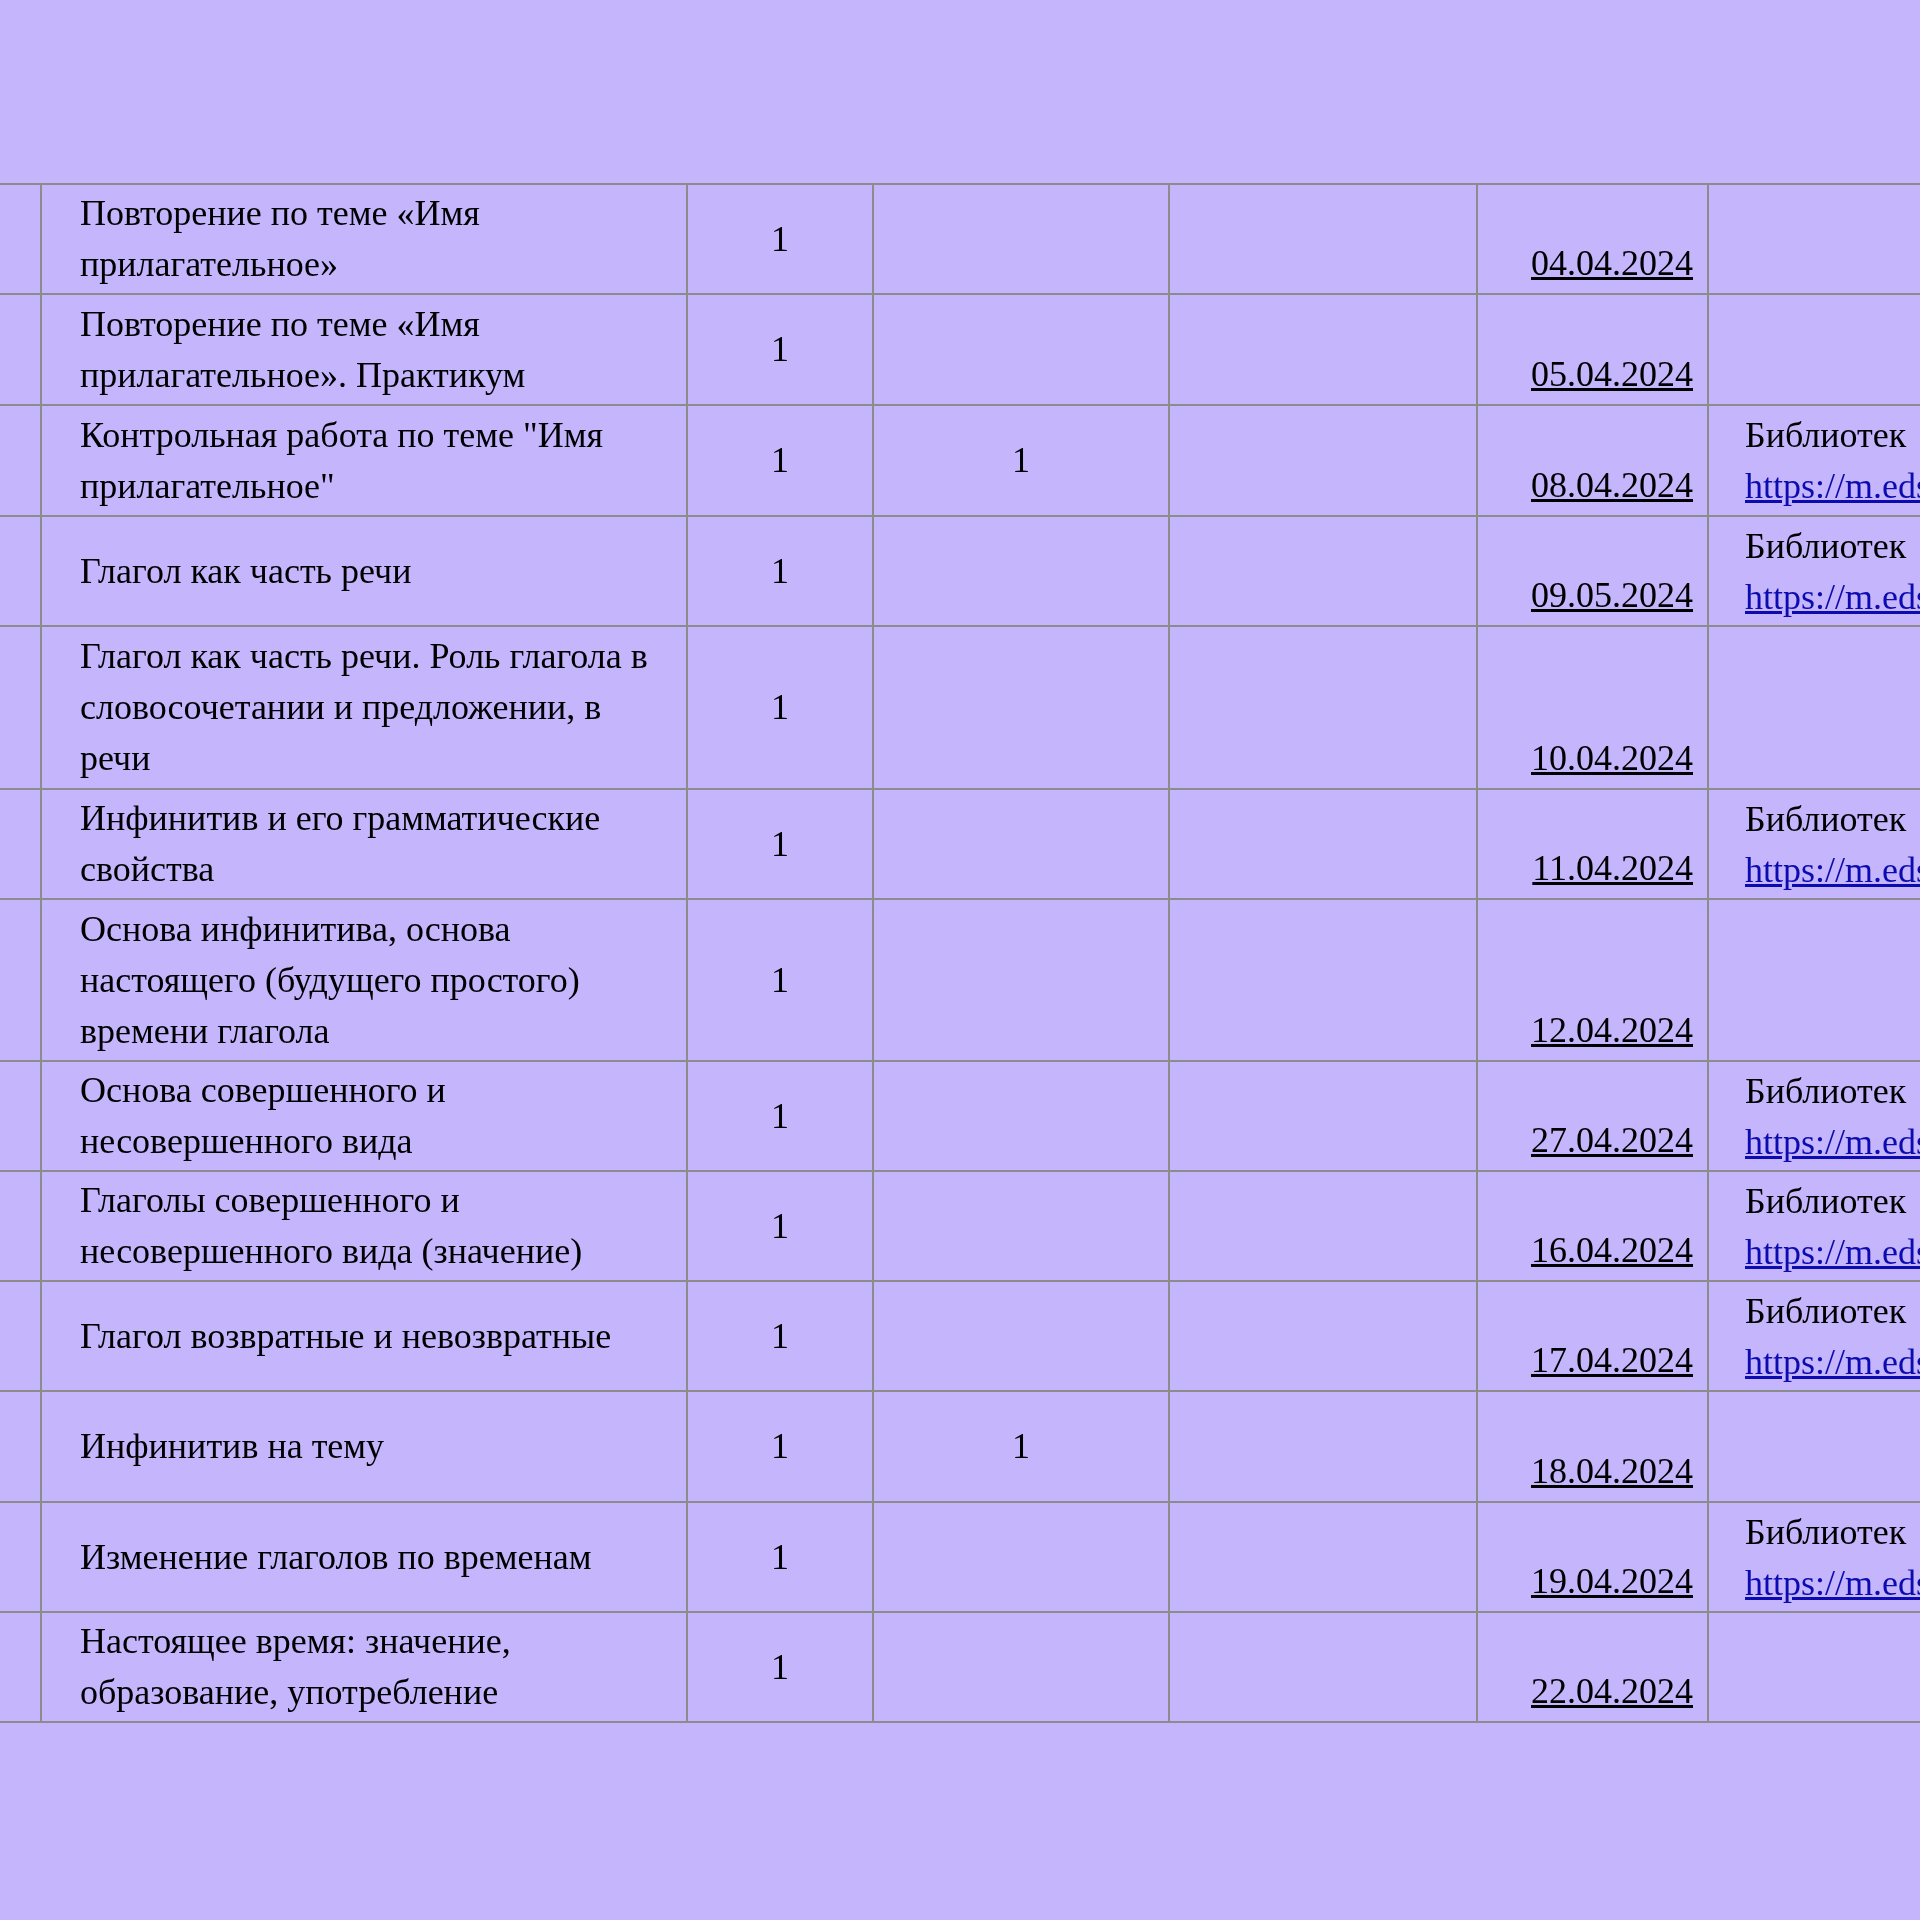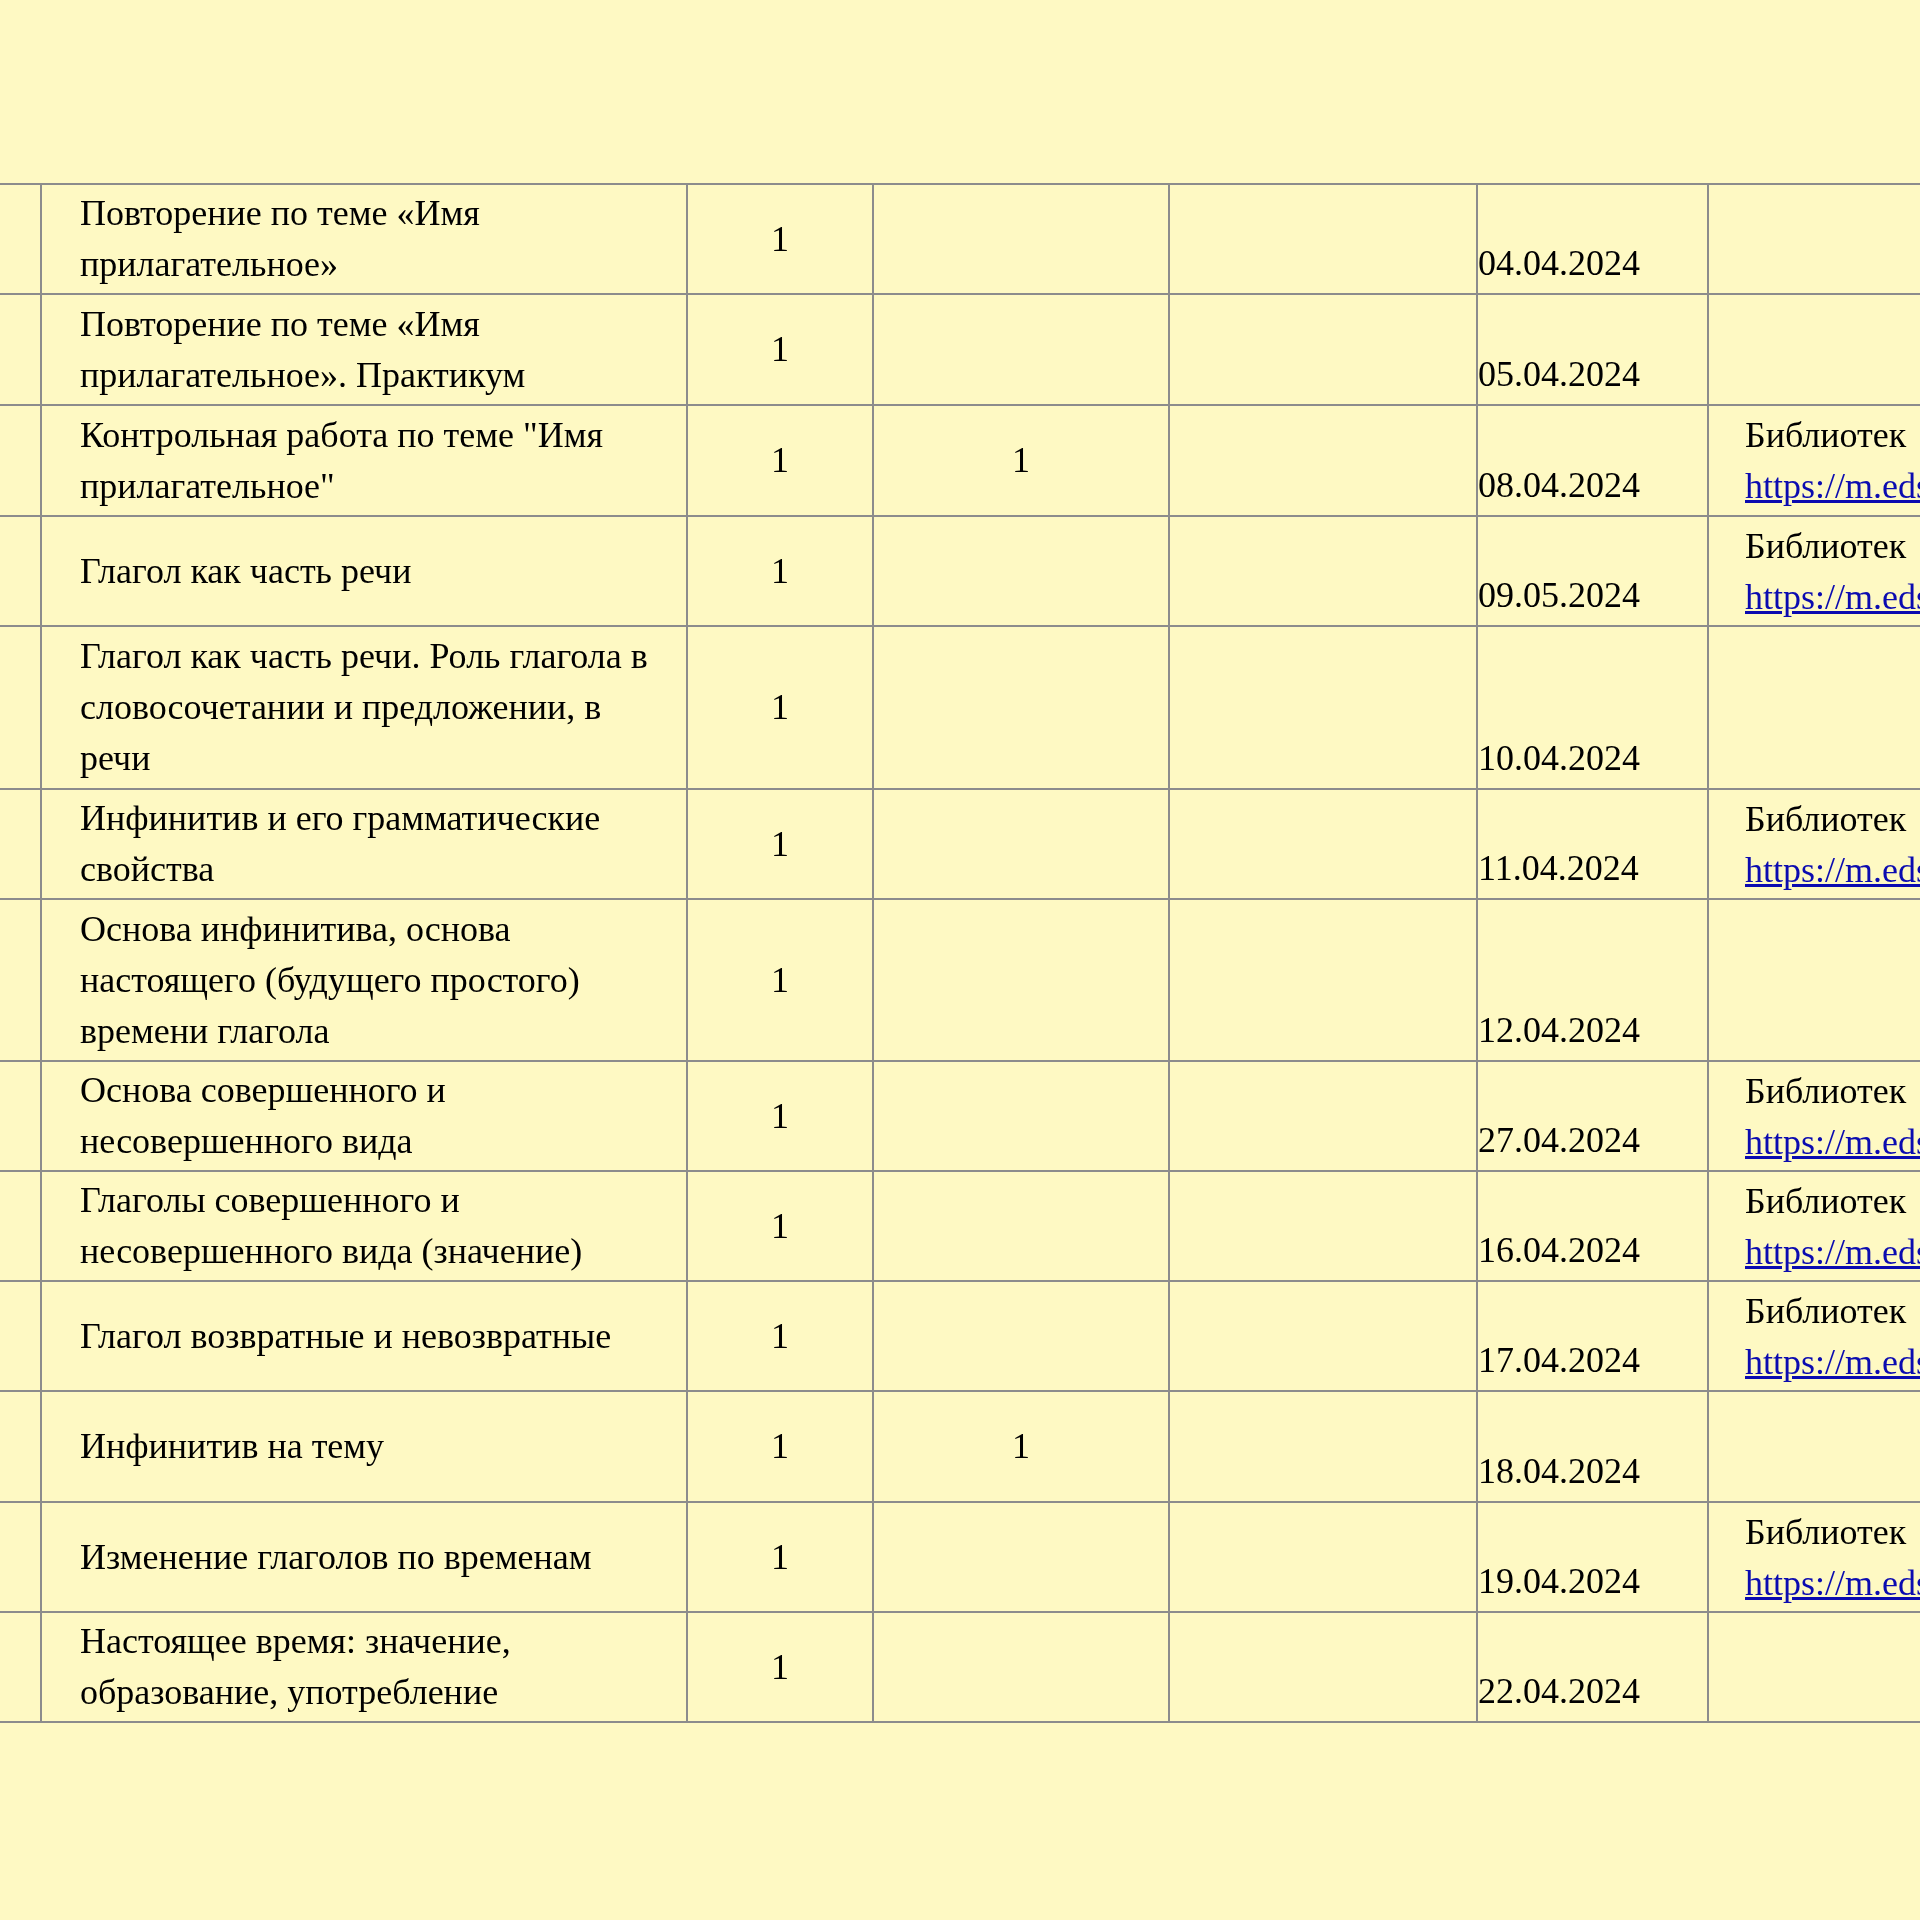--- a/index.html
+++ b/index.html
@@ -7,21 +7,21 @@
       padding: 0;
       background: #ffffff;
       width: 1920px;
       height: 1920px;
       overflow: hidden;
     }
     .page {
       position: relative;
       width: 1920px;
       height: 1920px;
-      background: #fef9c3;
+      background: #c4b5fd;
       font-family: "Liberation Serif", "DejaVu Serif", serif;
       color: #000000;
     }
     table.lessons {
       position: absolute;
       left: -2px;
       top: 183px;
       border-collapse: collapse;
       table-layout: fixed;
       width: 1980px;
@@ -42,23 +42,25 @@
     col.c-resource { width: 271px; }
 
     td.topic {
       padding-left: 38px !important;
       padding-right: 10px !important;
     }
     td.center {
       text-align: center;
     }
     td.date {
+      text-align: right;
       vertical-align: bottom !important;
       padding-right: 14px !important;
       padding-bottom: 4px !important;
+      text-decoration: underline;
     }
     td.resource {
       padding-left: 36px !important;
       white-space: nowrap;
       overflow: hidden;
       vertical-align: top !important;
       padding-top: 4px !important;
     }
     .res-label {
       display: block;

